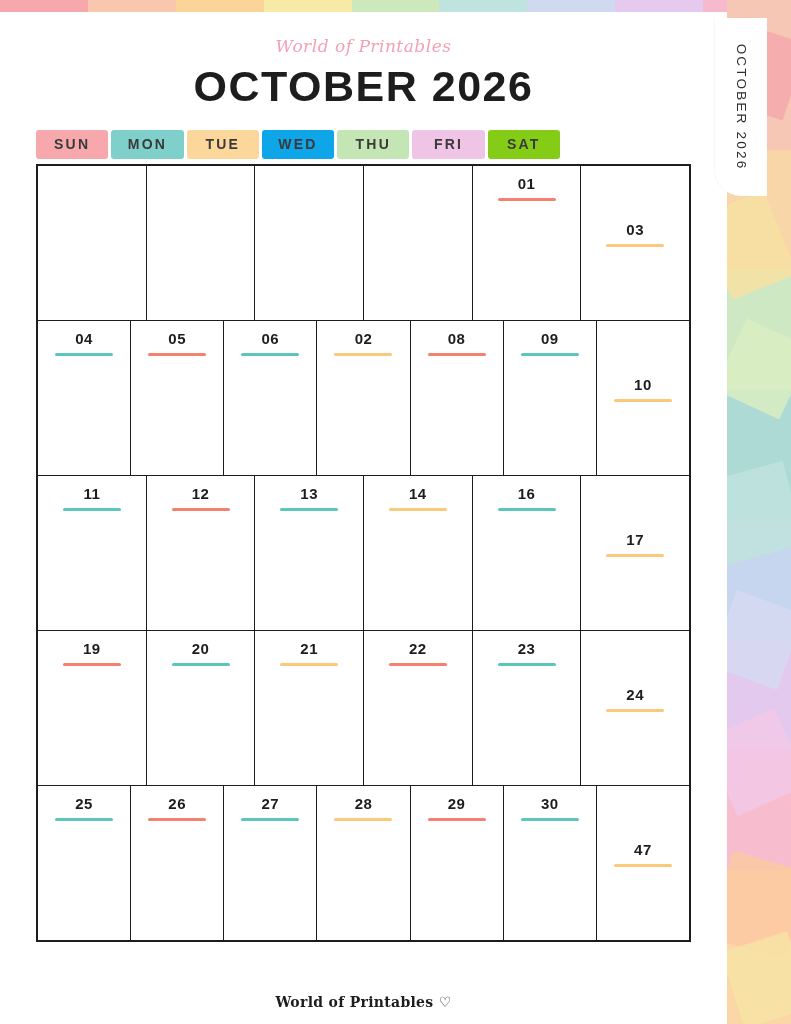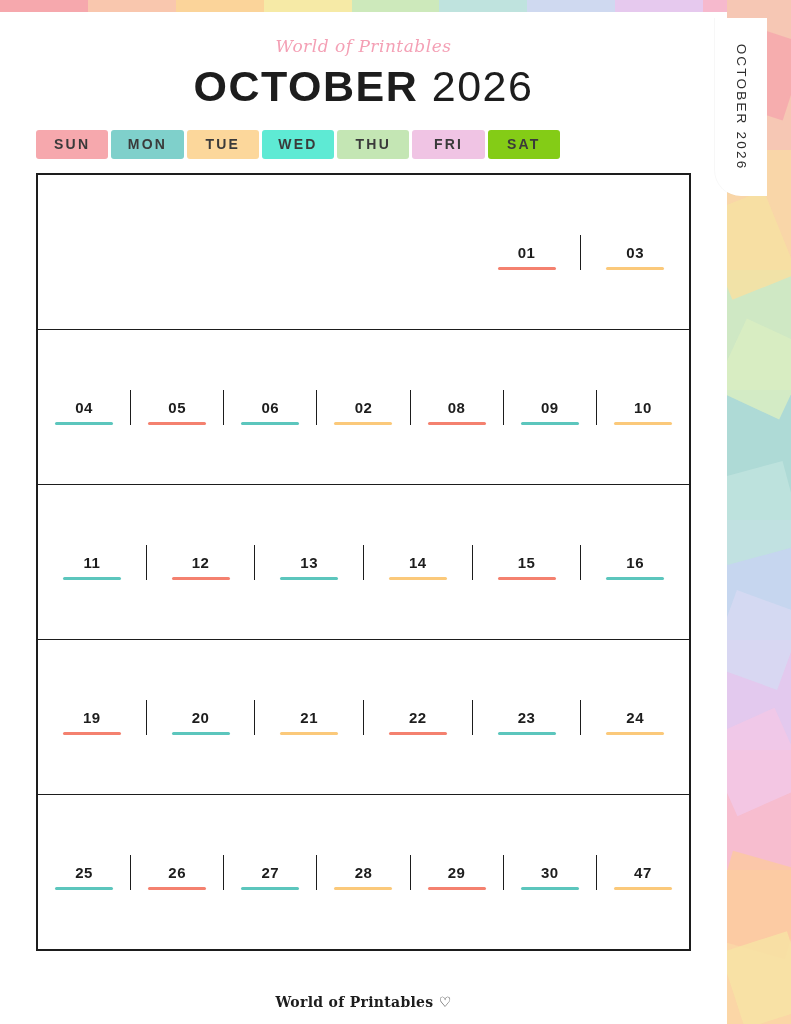--- a/index.html
+++ b/index.html
@@ -105,34 +105,34 @@
   }
   .month-title {
     text-align: center;
     margin-top: 6px;
     font-family: "Liberation Sans", sans-serif;
     font-weight: bold;
     font-size: 43px;
     letter-spacing: 1.5px;
     color: #1d1d1d;
   }
-  .month-title .yr { font-weight: normal; }
+  .month-title .yr { font-weight: bold; }
 
   
   .cal {
     position: absolute;
     left: 36px;
     top: 118px;
     width: 655px;
   }
   .dow-row {
     display: flex;
     width: 524px;
     height: 29px;
-    margin-bottom: 14px;
+    margin-bottom: 5px;
   }
   .dow {
     flex: 1 1 0;
     margin-right: 3px;
     border-radius: 3px;
     text-align: center;
     line-height: 29px;
     font-size: 14px;
     font-weight: bold;
     letter-spacing: 2.2px;
@@ -142,30 +142,29 @@
 
   .grid {
     width: 655px;
     border: 2px solid #1d1d1d;
     box-sizing: border-box;
   }
   .week {
     display: flex;
     height: 154px;
     border-bottom: 1px solid #1d1d1d;
-    align-items: center;
   }
   .week:last-child { border-bottom: none; }
   .cell {
     flex: 1 1 0;
     border-right: 1px solid #1d1d1d;
     box-sizing: border-box;
     position: relative;
   }
-  .cell:last-child { border-right: none; }
+  .cell:last-child { border-right: none; margin-top: 46px; }
   .daynum {
     text-align: center;
     margin-top: 9px;
     font-size: 15px;
     font-weight: bold;
     color: #1d1d1d;
     letter-spacing: 0.5px;
   }
   .underline {
     width: 58px;
@@ -238,21 +237,21 @@
       <span>OCTOBER</span>
       <span class="yr">2026</span>
     </div>
 
     <div class="cal">
 
       <div class="dow-row">
         <div class="dow" style="background:#f6a8ad">SUN</div>
         <div class="dow" style="background:#7fd0cb">MON</div>
         <div class="dow" style="background:#fcd79b">TUE</div>
-        <div class="dow" style="background:#5eead4">WED</div>
+        <div class="dow" style="background:#0ea5e9">WED</div>
         <div class="dow" style="background:#c4e6b4">THU</div>
         <div class="dow" style="background:#f0c4e4">FRI</div>
         <div class="dow" style="background:#84cc16">SAT</div>
       </div>
 
       <div class="grid">
 
         <div class="week">
           <div class="cell empty">
             
@@ -322,26 +321,26 @@
           </div>
           <div class="cell">
             <div class="daynum">13</div>
             <div class="underline" style="background:#5cc6bd"></div>
           </div>
           <div class="cell">
             <div class="daynum">14</div>
             <div class="underline" style="background:#fbc97a"></div>
           </div>
           <div class="cell">
-            <div class="daynum">15</div>
-            <div class="underline" style="background:#f4816f"></div>
-          </div>
-          <div class="cell">
             <div class="daynum">16</div>
             <div class="underline" style="background:#5cc6bd"></div>
+          </div>
+          <div class="cell">
+            <div class="daynum">17</div>
+            <div class="underline" style="background:#fbc97a"></div>
           </div>
         </div>
 
         <div class="week">
           <div class="cell">
             <div class="daynum">19</div>
             <div class="underline" style="background:#f4816f"></div>
           </div>
           <div class="cell">
             <div class="daynum">20</div>

